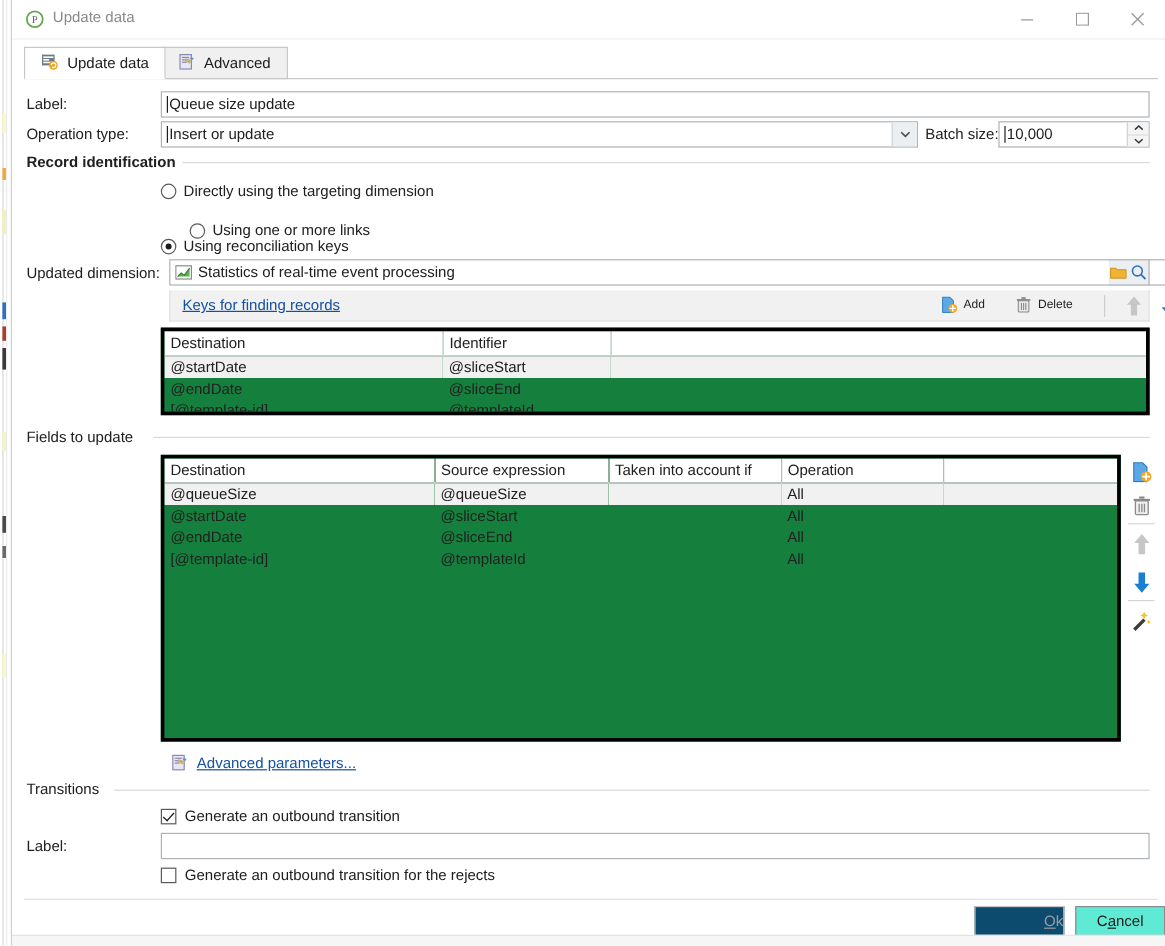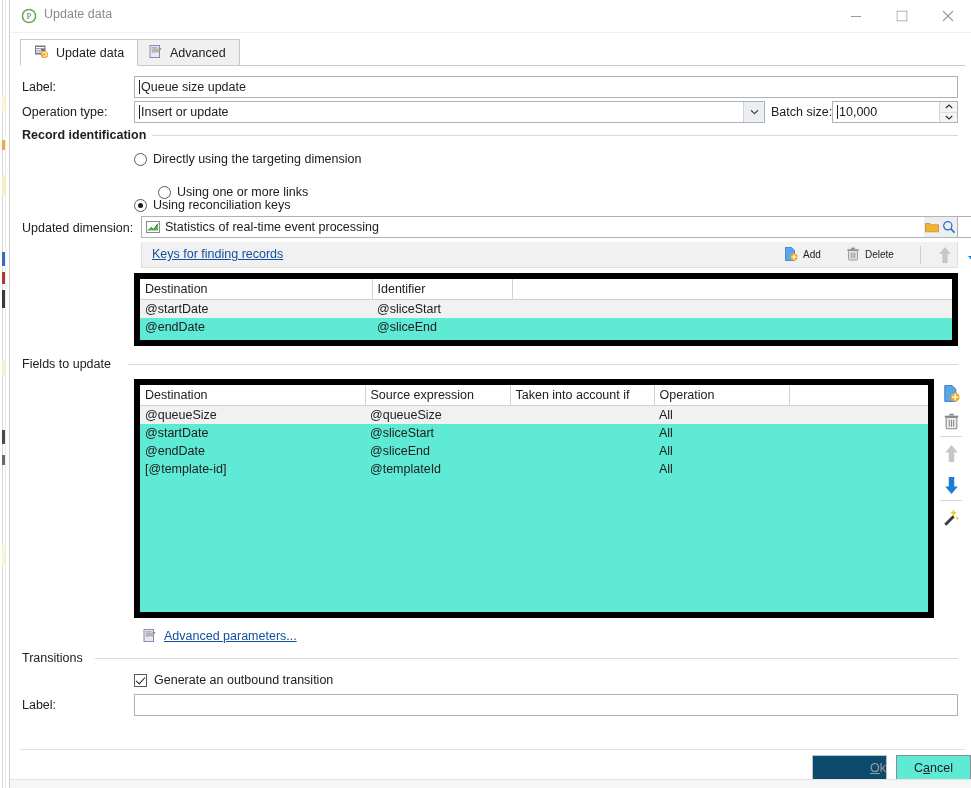--- a/index.html
+++ b/index.html
@@ -52,21 +52,21 @@
   .radio{width:13px;height:13px;border-radius:50%;border:1px solid #5a5a5a;background:#fff;
          box-sizing:border-box;position:relative;flex:none;}
   .radio.on:after{content:"";position:absolute;left:3px;top:3px;width:5px;height:5px;border-radius:50%;background:#1b1b1b;}
 
   .check-row{position:absolute;display:flex;align-items:center;gap:7px;cursor:default;font-size:12.5px;}
   .cbox{width:13px;height:13px;border:1px solid #5a5a5a;background:#fff;box-sizing:border-box;position:relative;flex:none;}
   .cbox.on:after{content:"";position:absolute;left:3px;top:0px;width:4px;height:8px;
                  border:solid #1b1b1b;border-width:0 1.6px 1.6px 0;transform:rotate(42deg);}
 
   
-  .grid{position:absolute;box-sizing:border-box;border:6px solid #000000;background:#5eead4;overflow:hidden;}
+  .grid{position:absolute;box-sizing:border-box;border:3px solid #000000;background:#15803d;overflow:hidden;}
   .grid table{border-collapse:collapse;width:100%;table-layout:fixed;font-size:12.5px;}
   .grid th{font-weight:normal;text-align:left;padding:3px 0 3px 5px;background:#fff;
            border-right:1px solid #d2d2d2;border-bottom:1px solid #d2d2d2;color:#202020;
            white-space:nowrap;overflow:hidden;}
   .grid td{padding:2px 0 2px 5px;white-space:nowrap;overflow:hidden;color:#202020;}
   .grid tr.alt td{background:#f1f1f1;}
 
   
   .tbarbtn{display:flex;align-items:center;gap:5px;cursor:default;font-size:10px;}
   .vtool{position:absolute;width:26px;height:26px;display:flex;align-items:center;justify-content:center;cursor:default;}
@@ -427,20 +427,24 @@
   <div class="check-row" style="left:124px;top:673px;">
     <span class="cbox on"></span>
     <span>Generate an outbound transition</span>
   </div>
 
   <span class="lbl" style="left:12px;top:698px;">Label:</span>
   <div class="tbox" style="left:124px;top:694px;width:824px;height:22px;">
     <span></span>
   </div>
 
+  <div class="check-row" style="left:124px;top:722px;">
+    <span class="cbox"></span>
+    <span>Generate an outbound transition for the rejects</span>
+  </div>
 
   <div id="footer-sep"></div>
   <div class="btn disabled" style="left:802px;top:755px;width:75px;">
     <span><span class="mn">O</span><span>k</span></span>
   </div>
   <div class="btn def" style="left:886px;top:755px;width:75px;">
     <span><span>C</span><span class="mn">a</span><span>ncel</span></span>
   </div>
 
   <div id="bottom-strip"></div>

